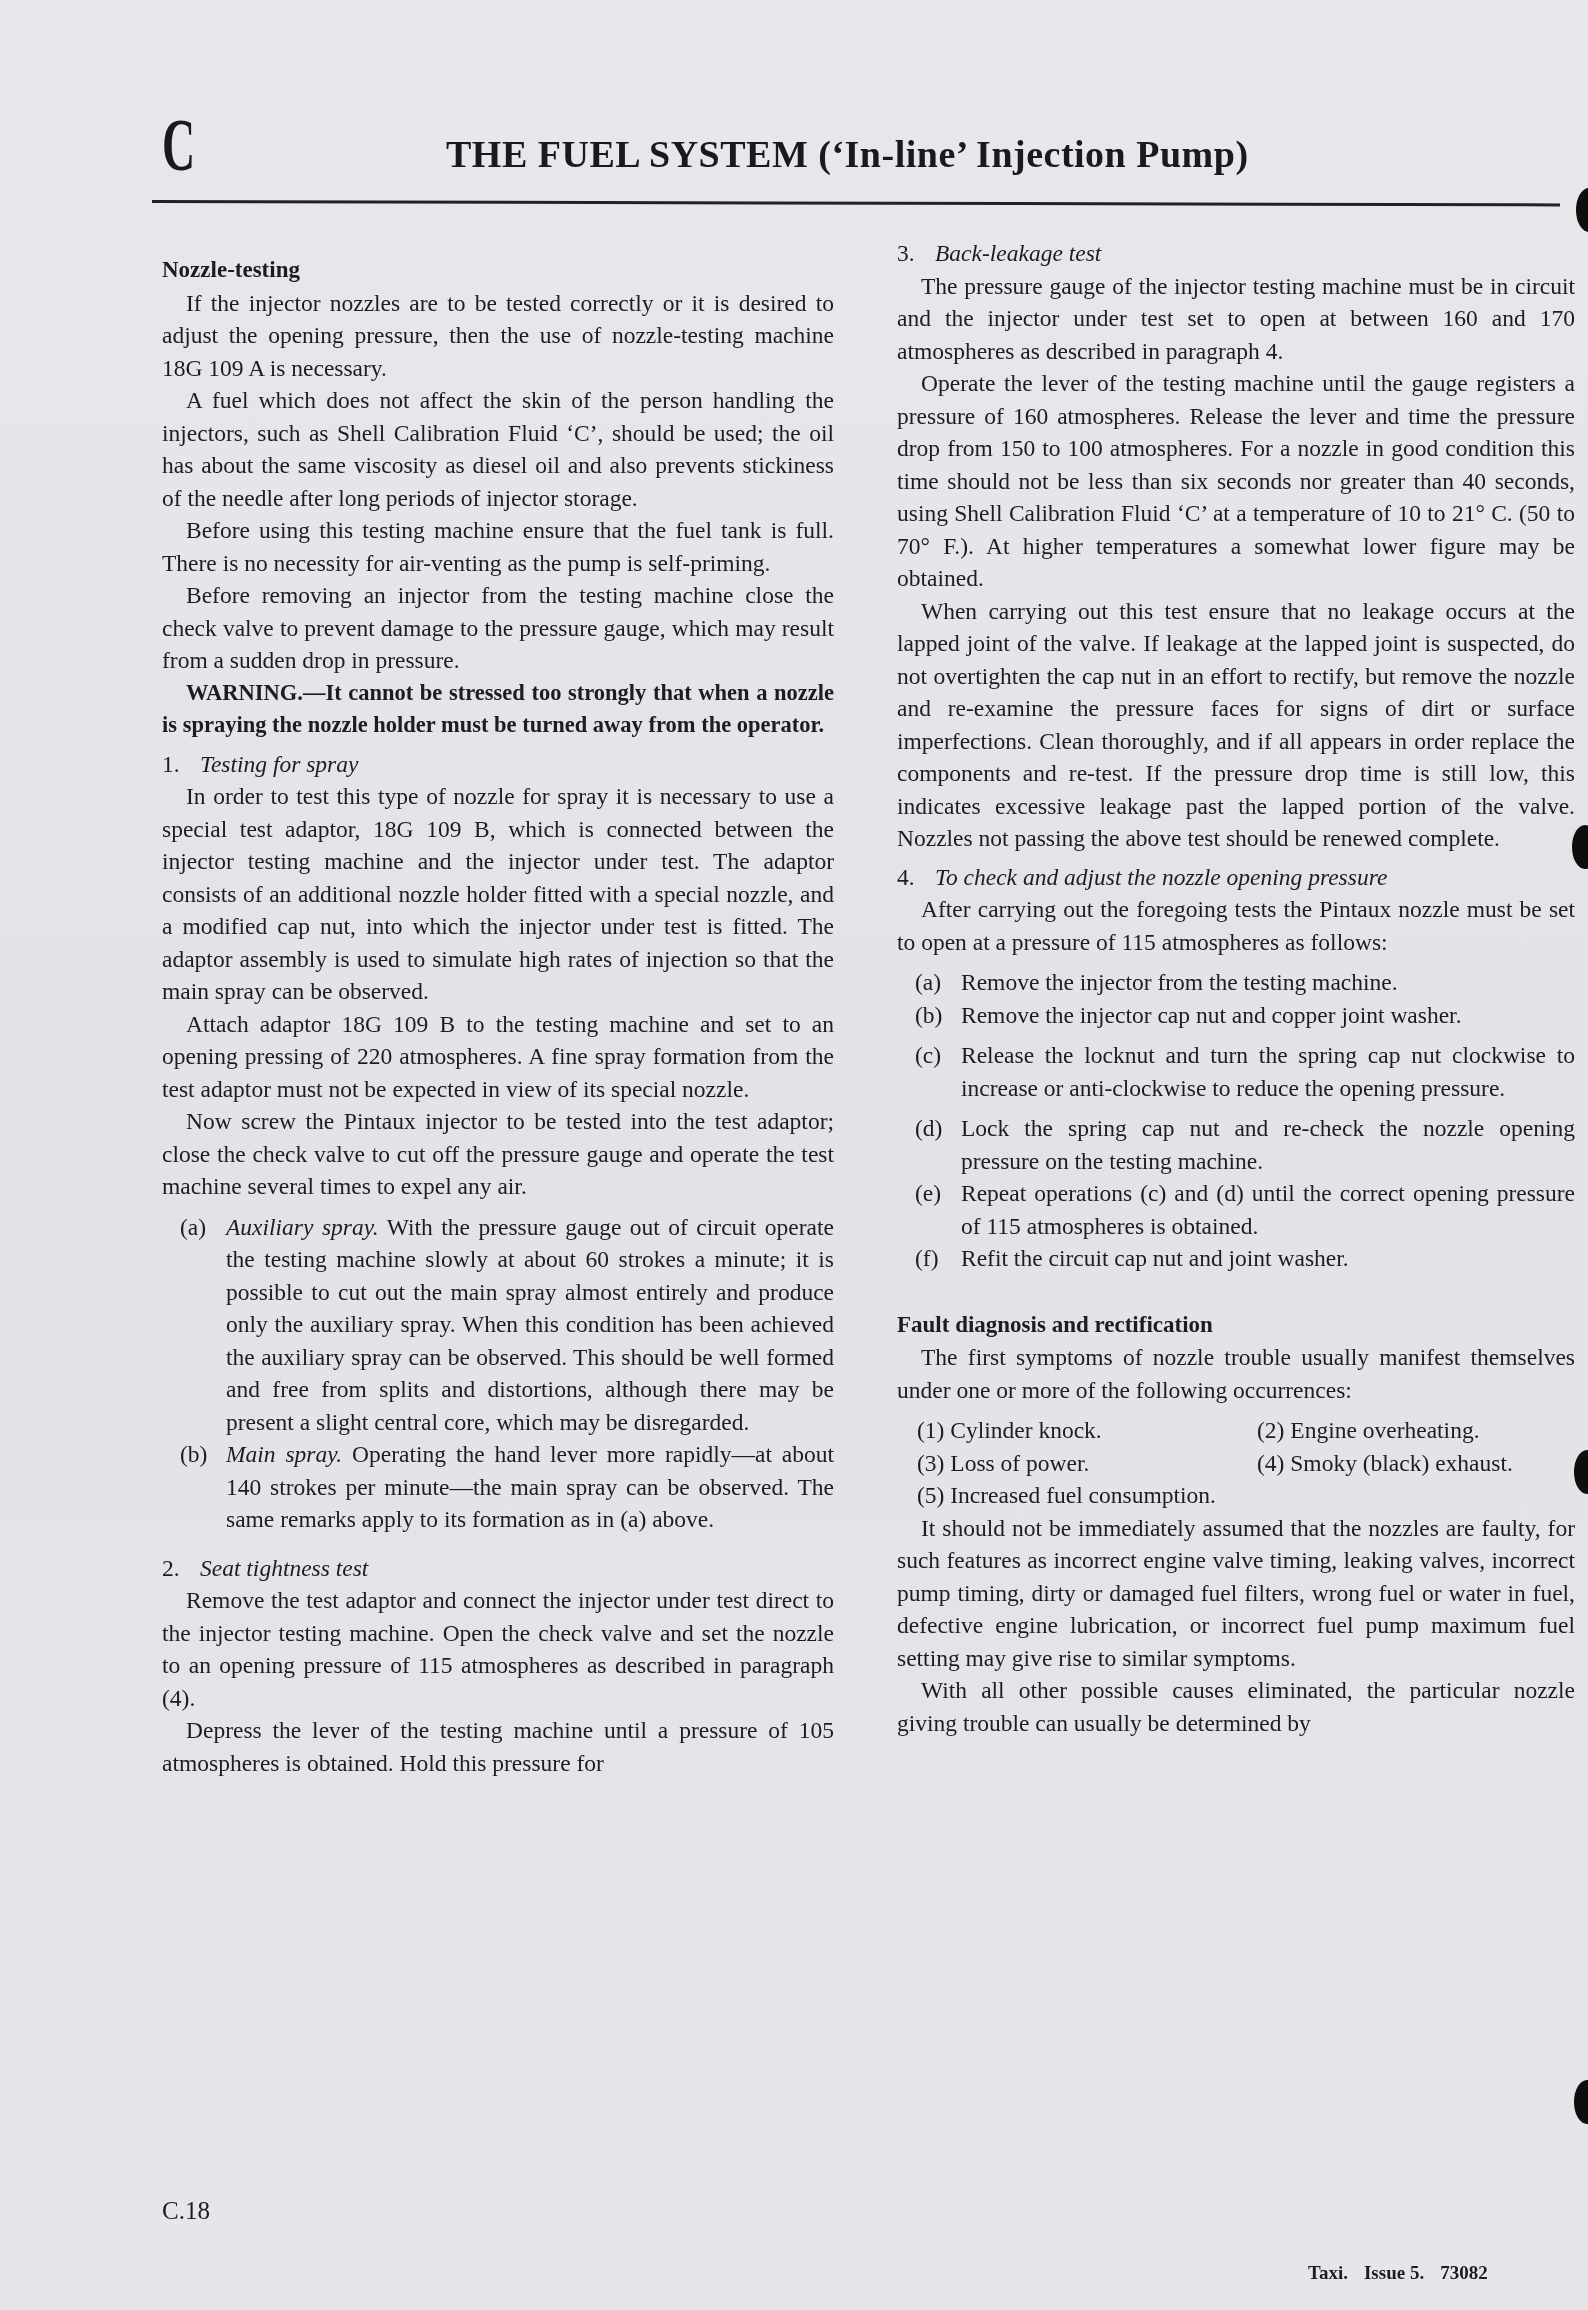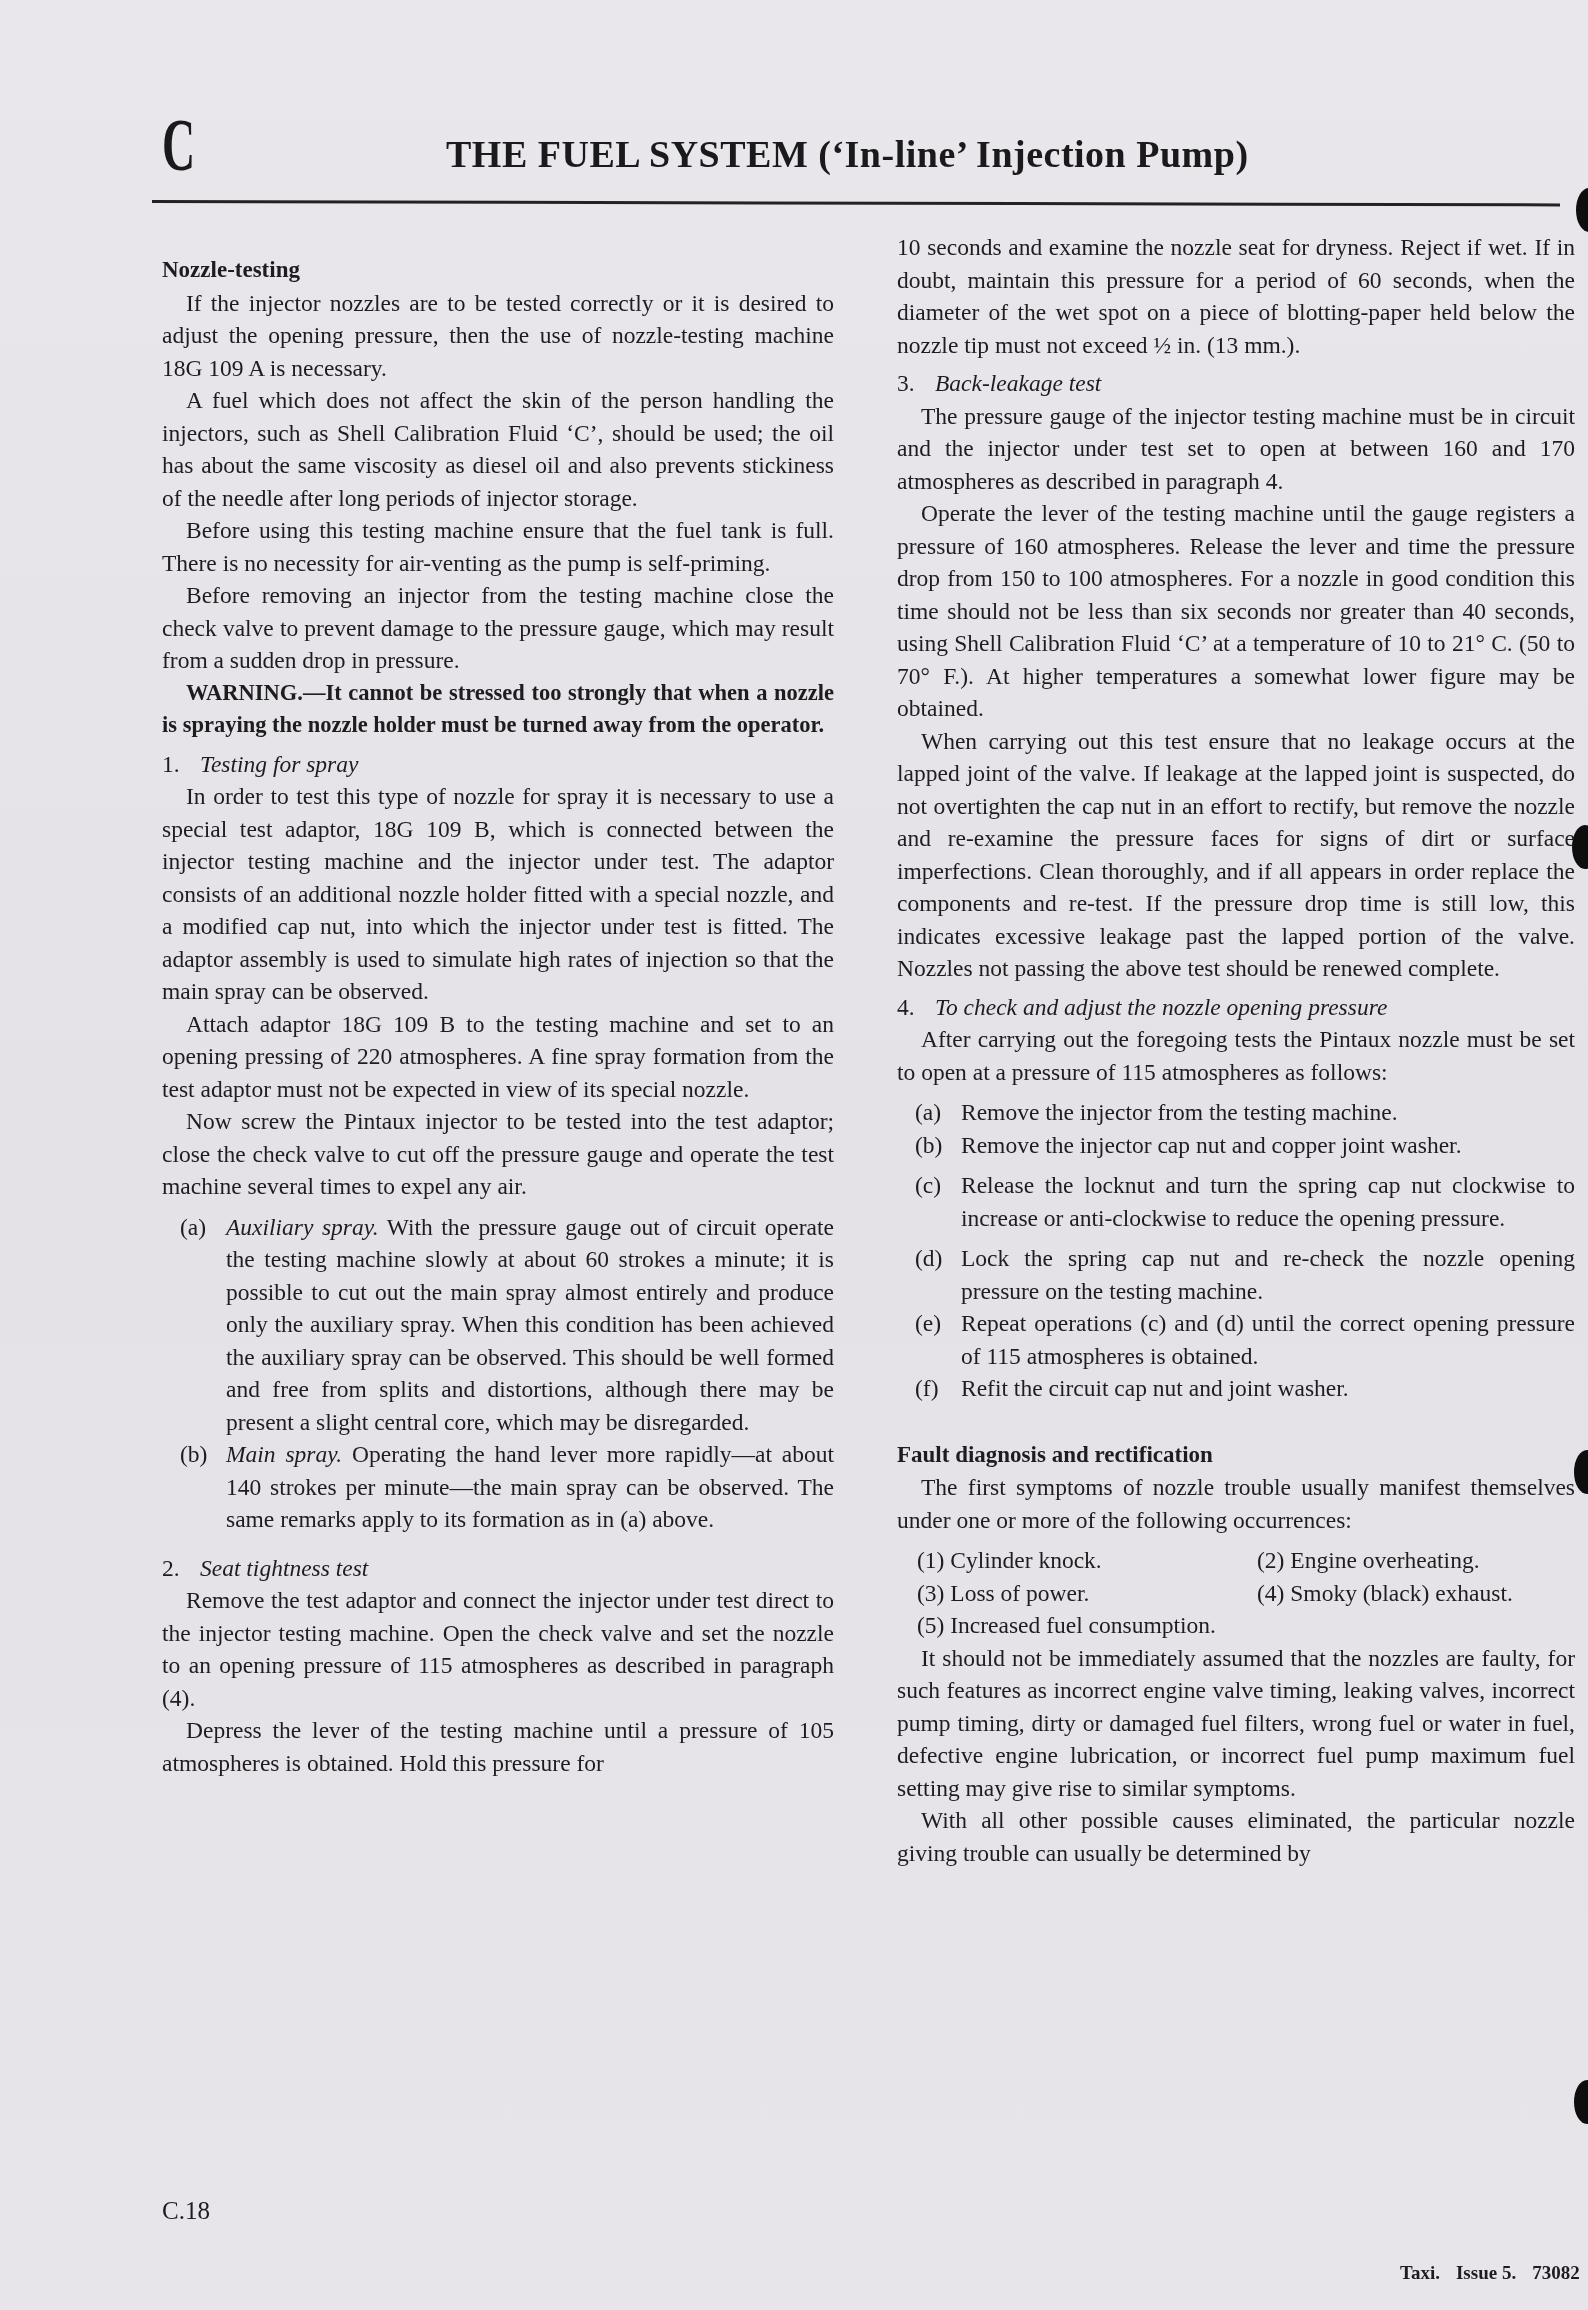--- a/index.html
+++ b/index.html
@@ -45,21 +45,21 @@
   .numbered .num { display: inline-block; width: 38px; }
   .numbered .ttl { font-style: italic; }
   .sub { display: flex; margin-left: 18px; }
   .sub .lbl { width: 46px; flex: none; }
   .sub .txt { flex: 1; text-align: justify; }
   .sub .txt i { }
   .sub.gap { margin-top: 8px; }
   .symptoms { display: grid; grid-template-columns: 340px 1fr; margin-top: 8px; padding-left: 20px; }
   .symptoms .full { grid-column: 1 / span 2; }
   .page-num { position: absolute; left: 162px; top: 2197px; font-size: 25px; }
-  .issue { position: absolute; left: 1400px; top: 2262px; font-size: 19px; font-weight: bold; white-space: nowrap; }
+  .issue { position: absolute; left: 1308px; top: 2262px; font-size: 19px; font-weight: bold; white-space: nowrap; }
   .issue span { margin-left: 16px; }
 </style>
 </head>
 <body>
 
 <div class="page">
 
   <div class="section-letter">C</div>
   <div class="header-title">THE FUEL SYSTEM (‘In-line’ Injection Pump)</div>
   <div class="header-rule"></div>
@@ -98,21 +98,20 @@
     <div class="numbered" style="margin-top:16px;">
       <span class="num">2.</span><span class="ttl">Seat tightness test</span>
     </div>
     <p>Remove the test adaptor and connect the injector under test direct to the injector testing machine. Open the check valve and set the nozzle to an opening pressure of 115 atmospheres as described in paragraph (4).</p>
     <p>Depress the lever of the testing machine until a pressure of 105 atmospheres is obtained. Hold this pressure for</p>
   </div>
 
   <div class="page-num">C.18</div>
 
   <div class="col right">
-    <p class="noindent">10 seconds and examine the nozzle seat for dryness. Reject if wet. If in doubt, maintain this pressure for a period of 60 seconds, when the diameter of the wet spot on a piece of blotting-paper held below the nozzle tip must not exceed ½ in. (13 mm.).</p>
 
     <div class="numbered">
       <span class="num">3.</span><span class="ttl">Back-leakage test</span>
     </div>
     <p>The pressure gauge of the injector testing machine must be in circuit and the injector under test set to open at between 160 and 170 atmospheres as described in paragraph 4.</p>
     <p>Operate the lever of the testing machine until the gauge registers a pressure of 160 atmospheres. Release the lever and time the pressure drop from 150 to 100 atmospheres. For a nozzle in good condition this time should not be less than six seconds nor greater than 40 seconds, using Shell Calibration Fluid ‘C’ at a temperature of 10 to 21° C. (50 to 70° F.). At higher temperatures a somewhat lower figure may be obtained.</p>
     <p>When carrying out this test ensure that no leakage occurs at the lapped joint of the valve. If leakage at the lapped joint is suspected, do not overtighten the cap nut in an effort to rectify, but remove the nozzle and re-examine the pressure faces for signs of dirt or surface imperfections. Clean thoroughly, and if all appears in order replace the components and re-test. If the pressure drop time is still low, this indicates excessive leakage past the lapped portion of the valve. Nozzles not passing the above test should be renewed complete.</p>
 
     <div class="numbered">
       <span class="num">4.</span><span class="ttl">To check and adjust the nozzle opening pressure</span>

